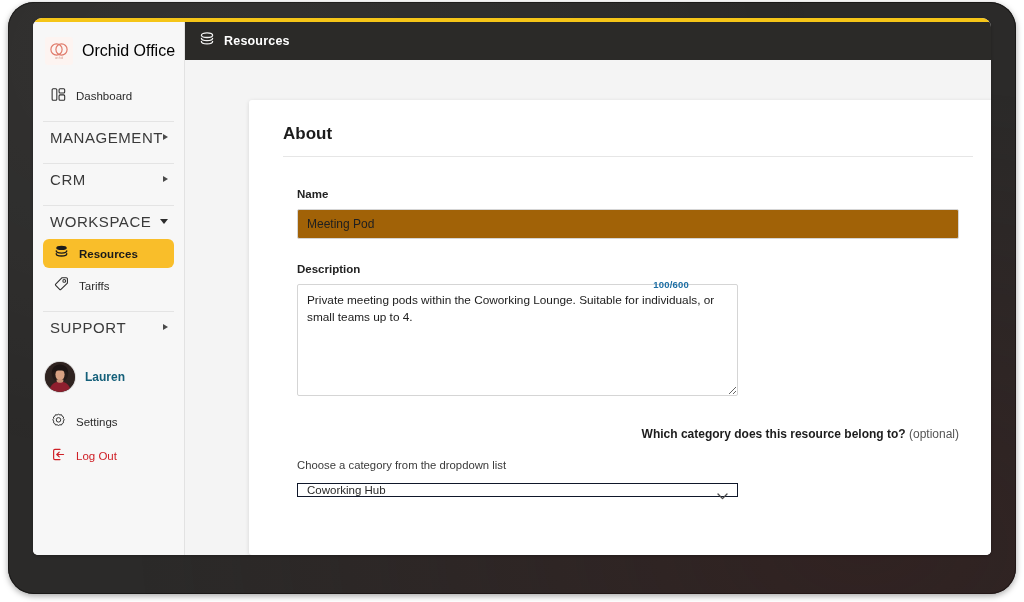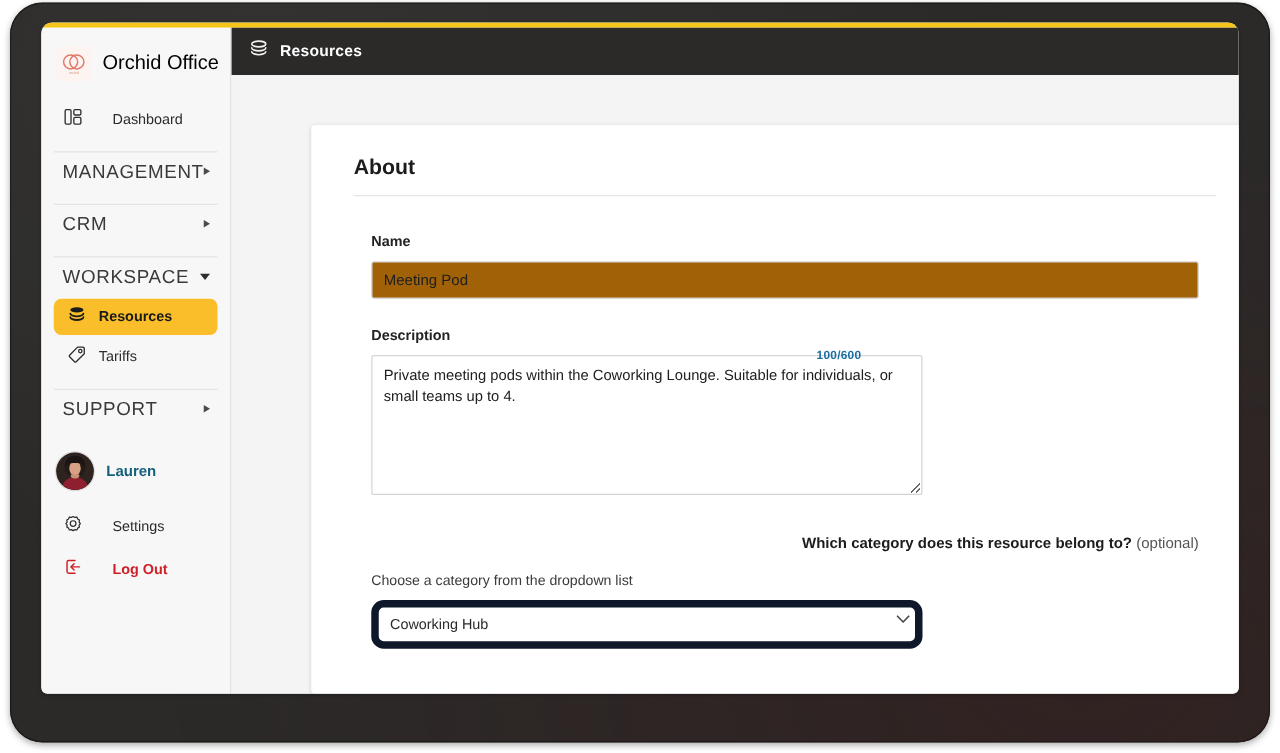--- a/index.html
+++ b/index.html
@@ -81,21 +81,21 @@
     border-radius: 3px;
     display: flex;
     align-items: center;
     justify-content: center;
     flex: 0 0 auto;
   }
 
   .nav-item {
     display: flex;
     align-items: center;
-    gap: 24px;
+    gap: 10px;
     height: 28px;
     margin: 0 10px;
     padding-left: 8px;
     border-radius: 5px;
     cursor: pointer;
     box-sizing: border-box;
   }
   .nav-item .nav-label {
     font-size: 11.5px;
     color: #2b2b2b;
@@ -180,21 +180,21 @@
   #user-name {
     font-size: 12px;
     font-weight: bold;
     color: #15607a;
   }
 
   #nav-settings { margin-top: 16px; text-align: center; }
   #nav-logout   { margin-top: 6px; }
   #nav-logout .nav-label {
     color: #cf2027;
-    font-weight: bold;
+    font-weight: normal;
   }
 
   
   #topbar {
     position: absolute;
     left: 152px;
     top: 4px;
     right: 0;
     height: 38px;
     background: #2b2a28;
@@ -314,23 +314,23 @@
     color: #3a3a3a;
     margin-top: 18px;
     margin-bottom: 9px;
   }
   #category-select-wrap {
     position: relative;
     width: 441px;
   }
   #category-select {
     width: 441px;
-    height: 39px;
-    border: 6px solid #0f172a;
-    border-radius: 10px;
+    height: 14px;
+    border: 1px solid #0f172a;
+    border-radius: 0;
     box-sizing: border-box;
     padding: 0 26px 0 9px;
     font-family: "Liberation Sans", sans-serif;
     font-size: 11.5px;
     color: #2a2a2a;
     background: #fff;
     outline: none;
     -webkit-appearance: none;
     appearance: none;
   }

